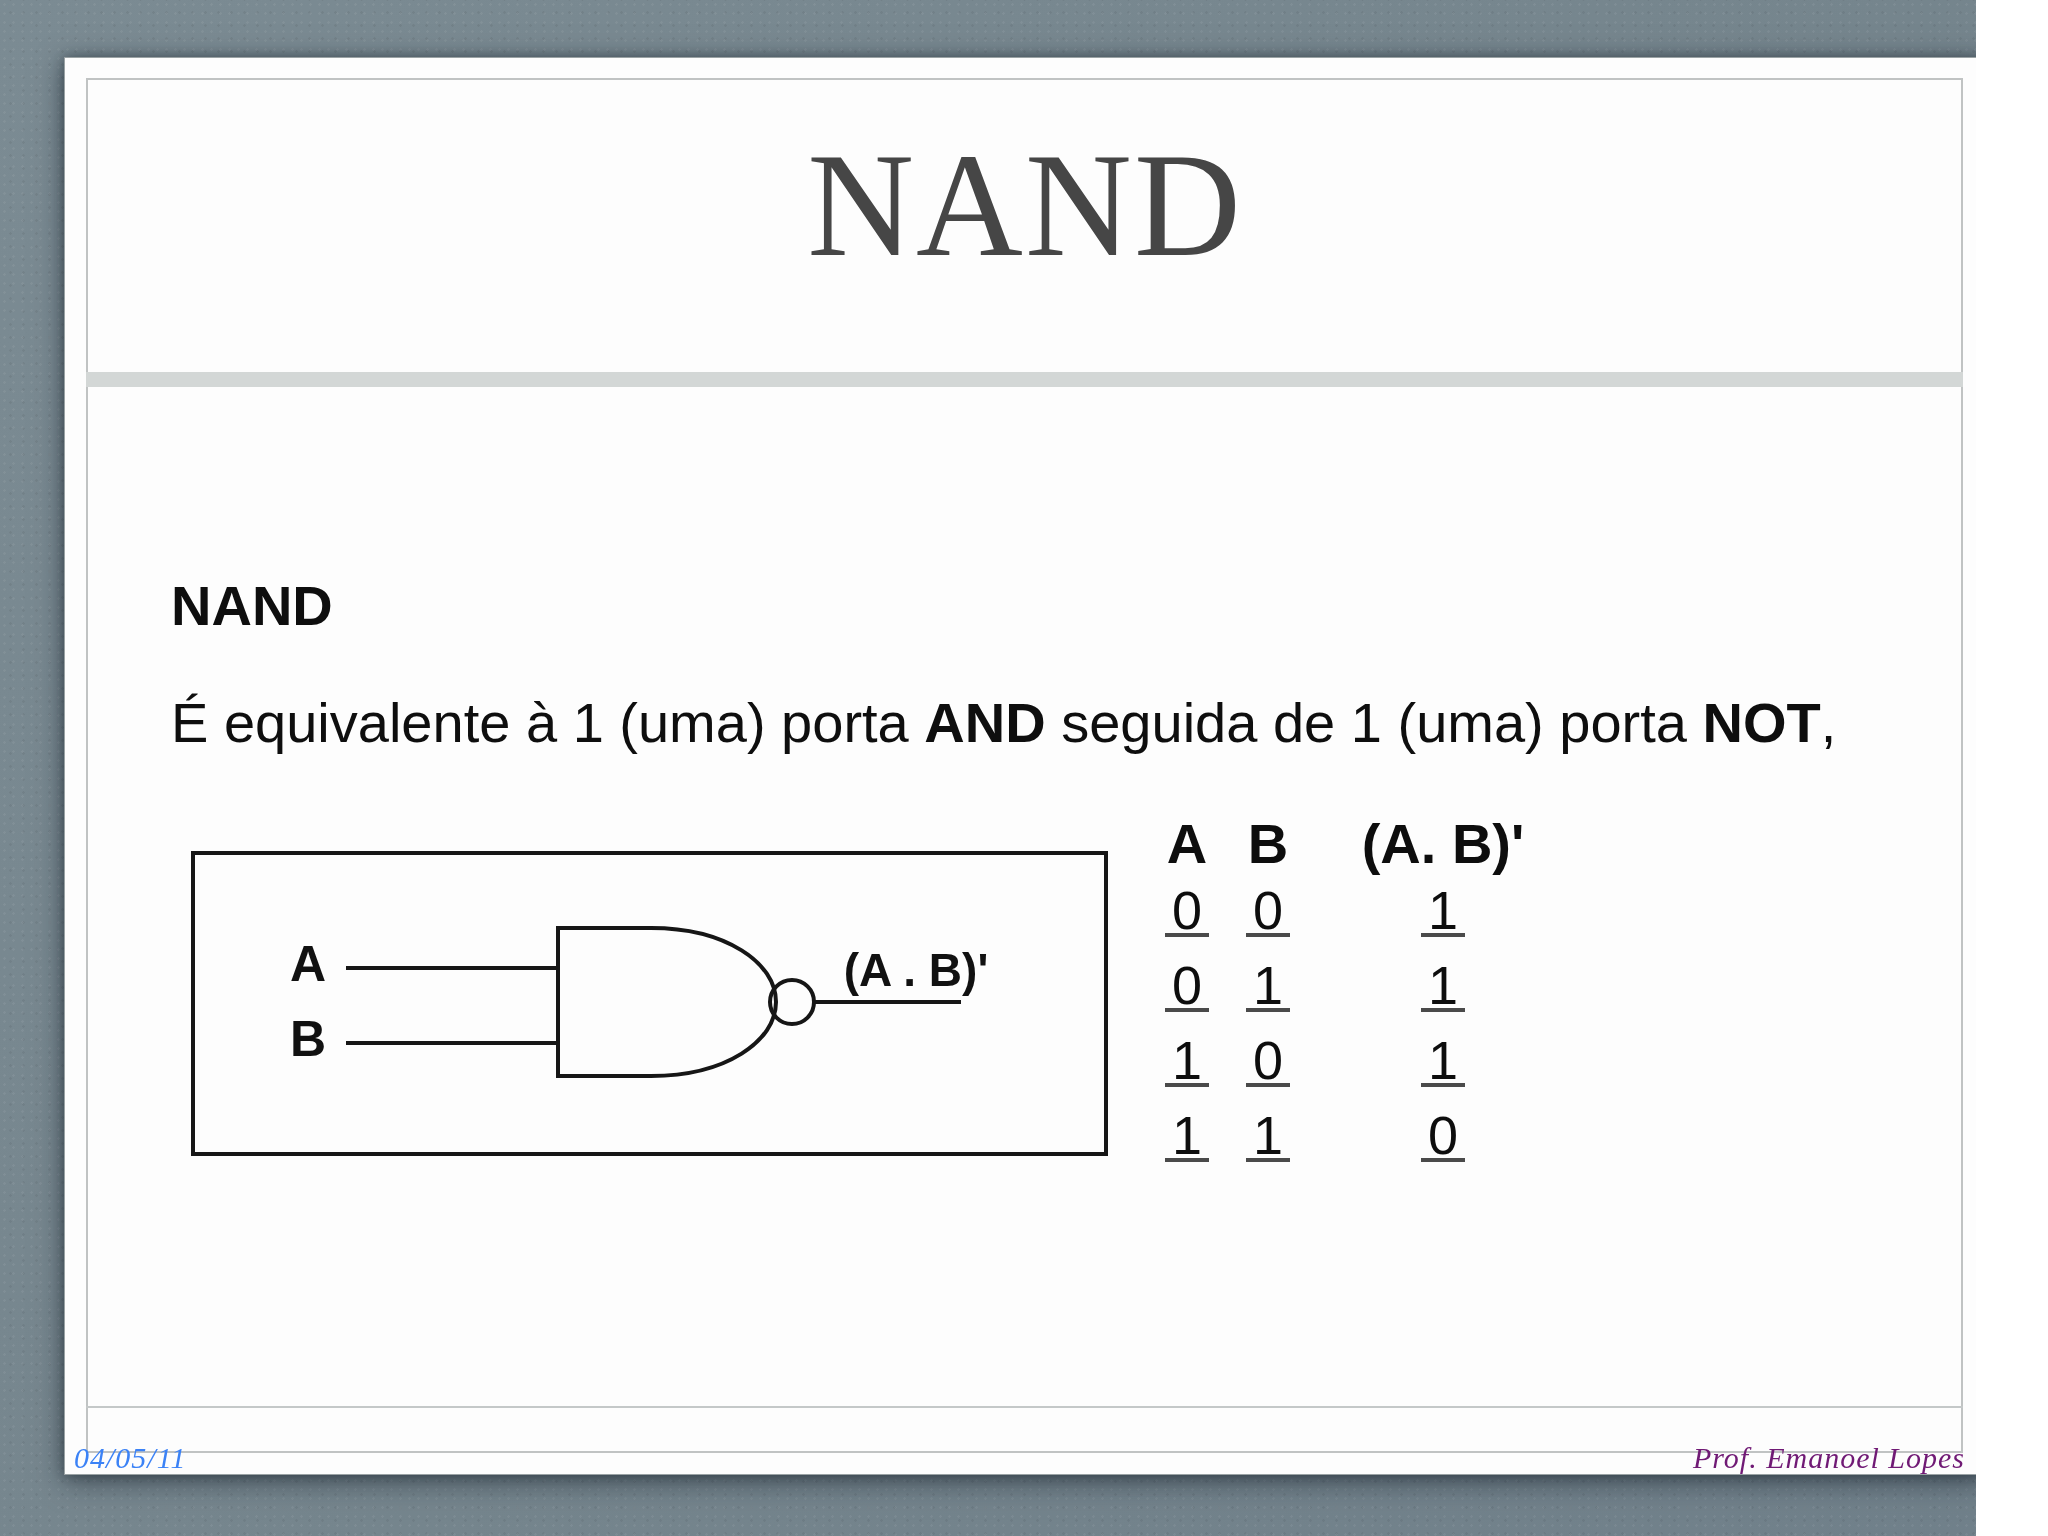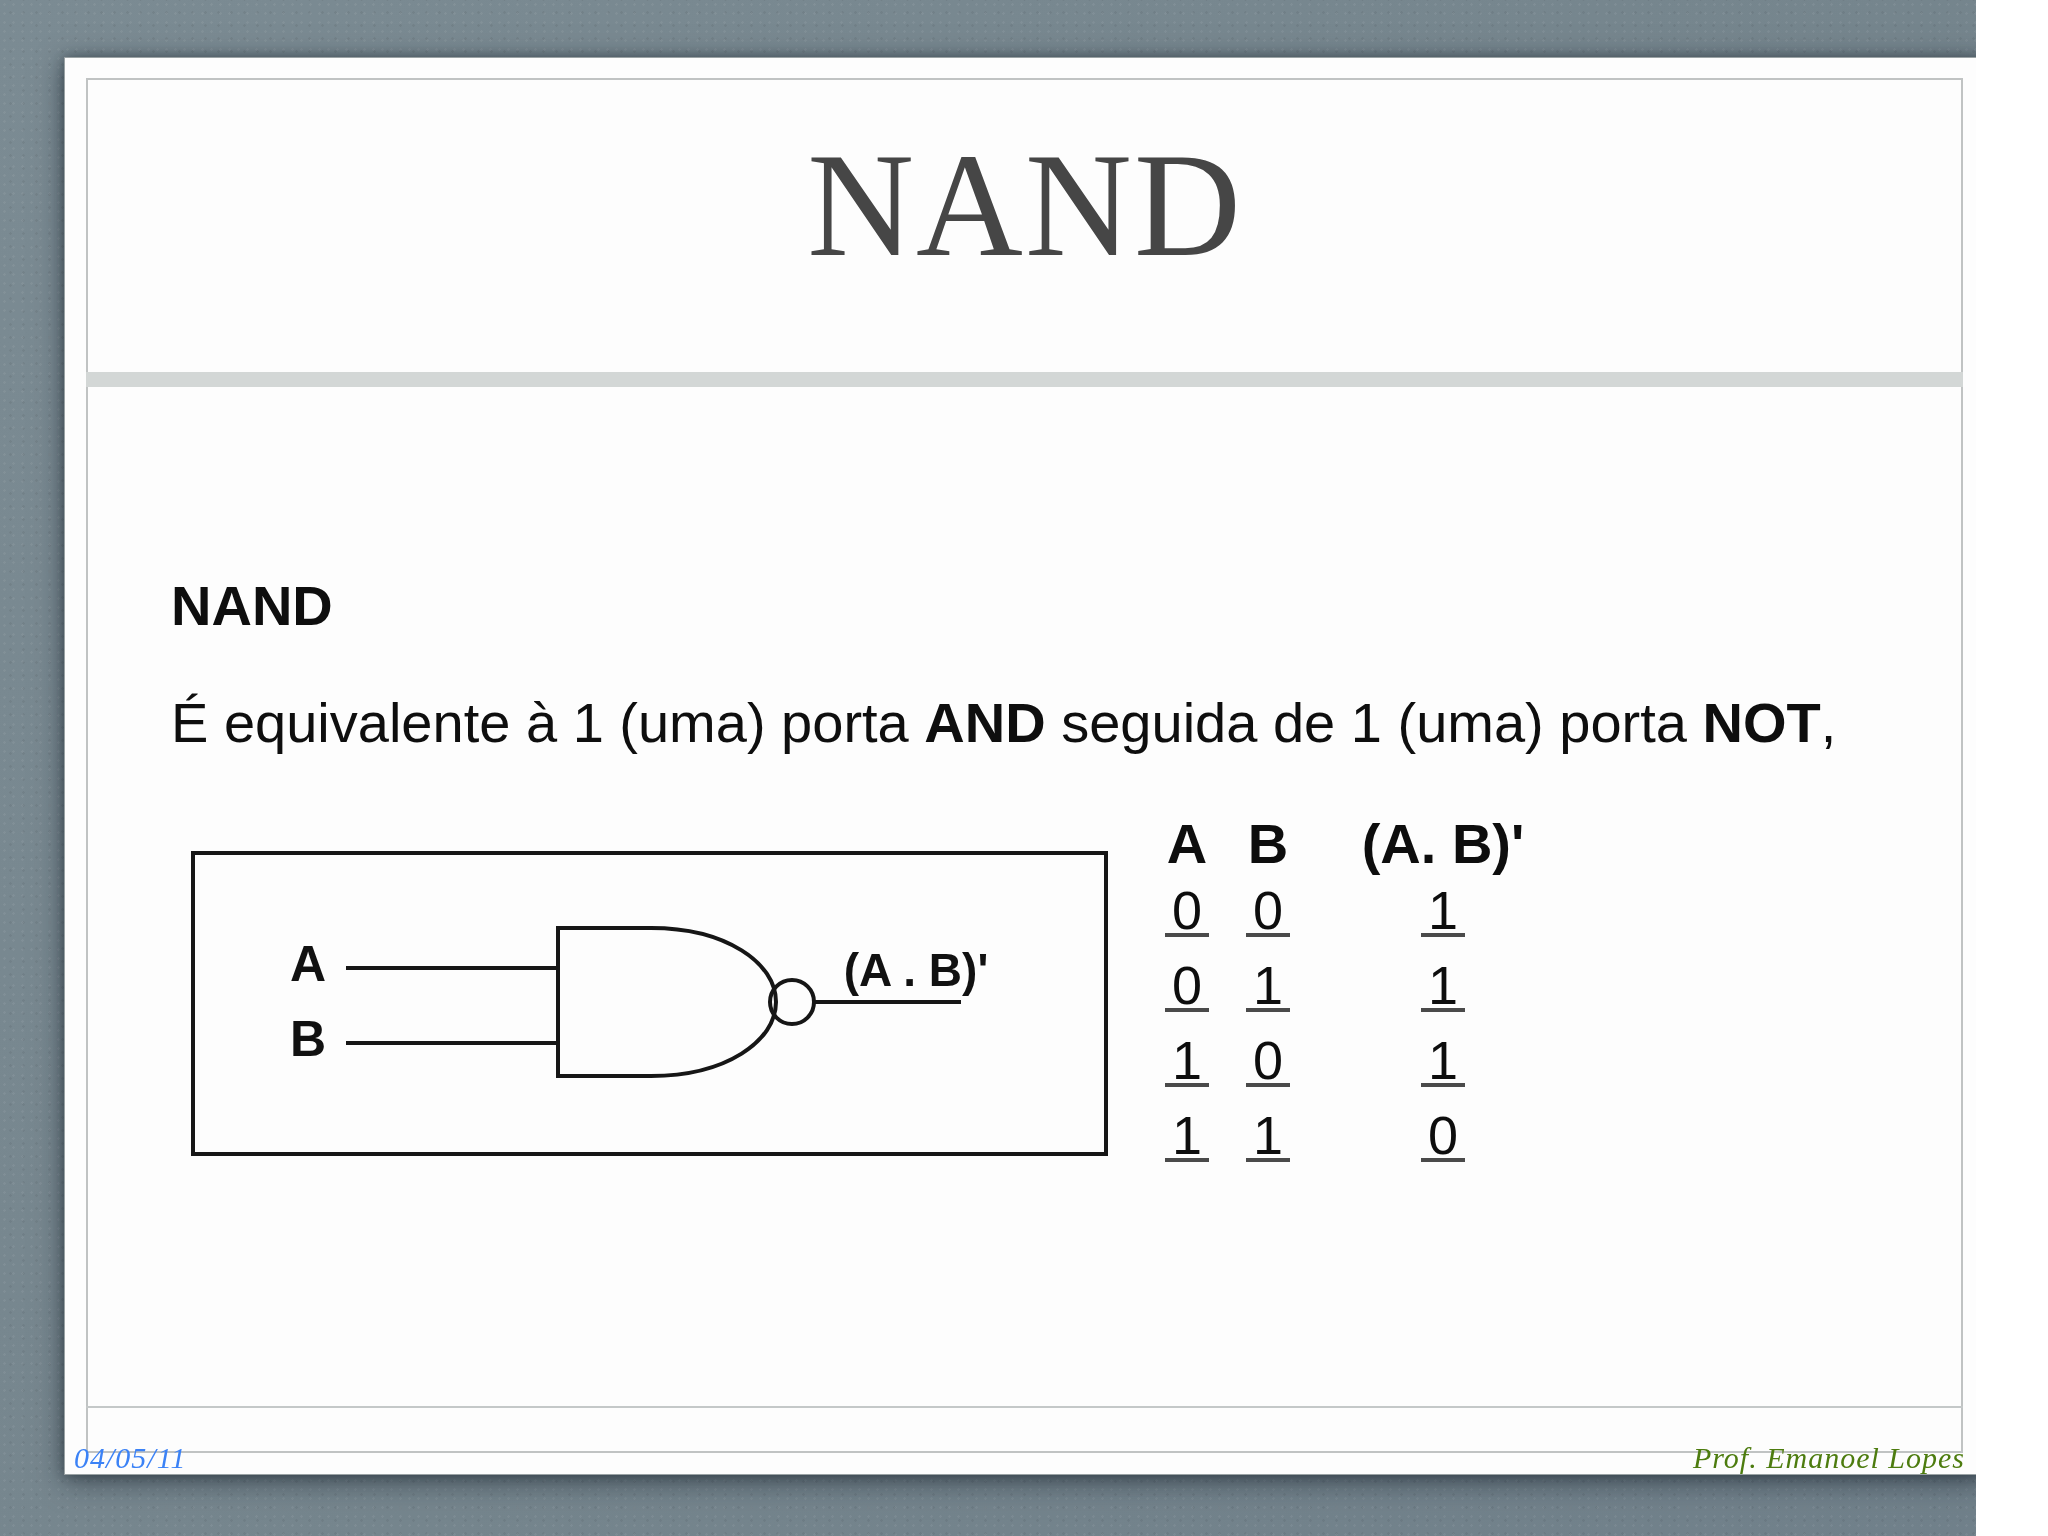--- a/index.html
+++ b/index.html
@@ -31,21 +31,21 @@
   .truth-table{position:absolute;left:1086px;top:748px;display:grid;
          grid-template-columns:72px 90px 260px;grid-auto-rows:75px;justify-items:center;
          color:#0d0d0d;}
   .truth-table .th{font-size:56px;font-weight:700;line-height:75px;}
   .truth-table .td{display:flex;justify-content:center;align-items:flex-start;padding-top:6px;}
   .truth-table .u{font-size:54px;line-height:46px;border-bottom:4px solid #4a4a4a;padding:0 7px;}
   .footer-line{position:absolute;left:21px;top:1348px;width:1877px;height:2px;background:#c4c8c8;}
   .footer-date{position:absolute;left:9px;top:1383px;font-family:"Liberation Serif",serif;
          font-style:italic;font-size:30px;color:#3b82f6;letter-spacing:1px;}
   .footer-author{position:absolute;right:20px;top:1383px;font-family:"Liberation Serif",serif;
-         font-style:italic;font-size:30px;color:#4d7c0f;letter-spacing:1px;}
+         font-style:italic;font-size:30px;color:#701a75;letter-spacing:1px;}
 </style>
 </head>
 <body>
 
 <div class="stage">
   <div class="slide">
 
     <div class="inner-frame"></div>
 
     <div class="title">NAND</div>

